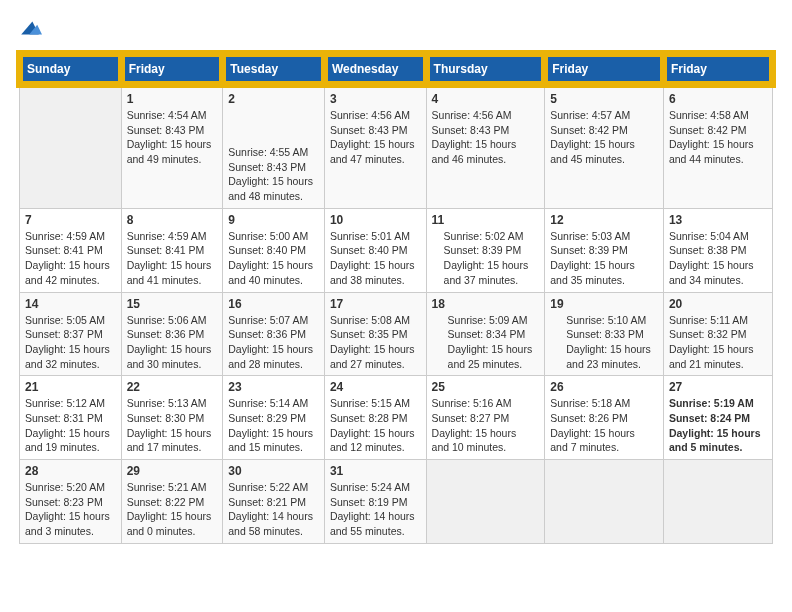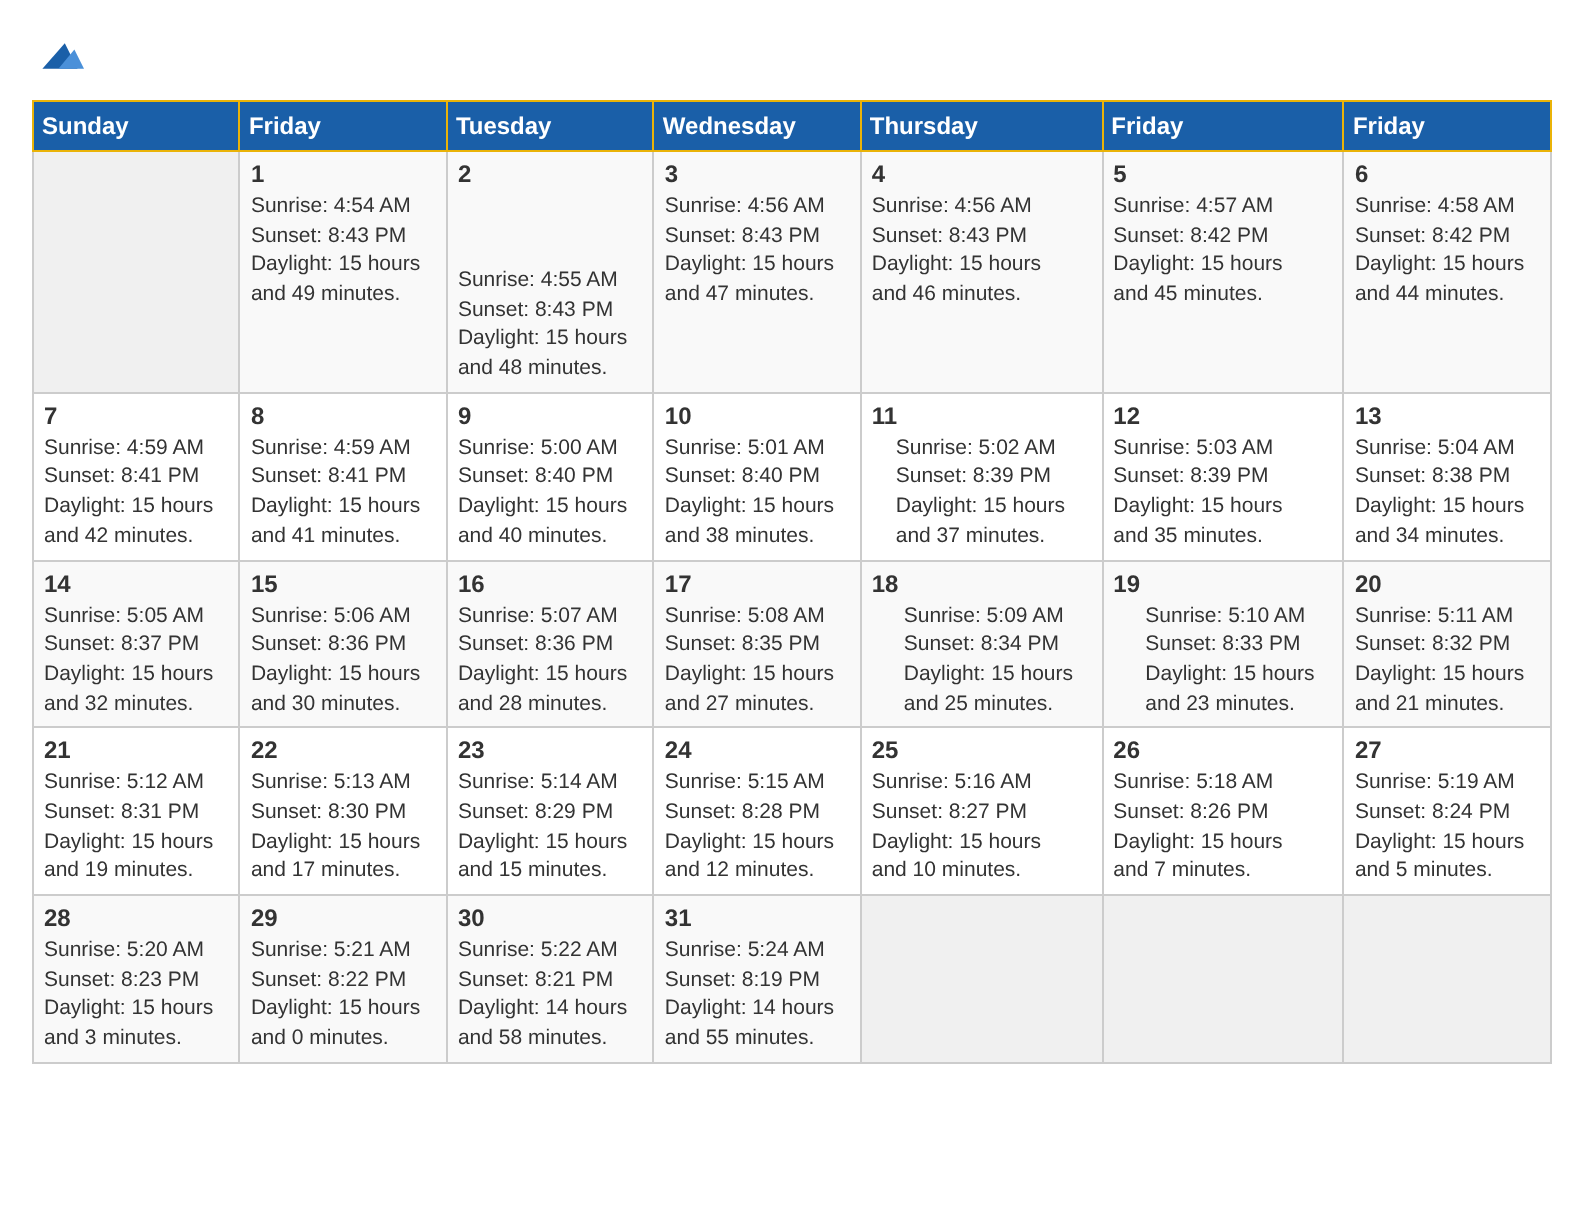--- a/index.html
+++ b/index.html
@@ -47,21 +47,21 @@
       border-collapse: collapse;
       font-size: 10.5px;
     }
     thead tr th {
       background-color: #1a5fa8;
       color: #fff;
       padding: 5px 4px;
       text-align: left;
       font-size: 12px;
       font-weight: bold;
-      border: 1px solid #eab308;
+      border: 7px solid #eab308;
     }
     tbody tr td {
       border: 1px solid #ccc;
       padding: 4px 5px;
       vertical-align: top;
       background: #fff;
       min-height: 70px;
       height: 74px;
     }
     tbody tr:nth-child(odd) td {
@@ -299,21 +299,21 @@
           </td>
           <td>
             <div class="day-num">26</div>
             <div class="day-info" style="white-space: pre-line;">Sunrise: 5:18 AM
 Sunset: 8:26 PM
 Daylight: 15 hours
 and 7 minutes.</div>
           </td>
           <td>
             <div class="day-num">27</div>
-            <div class="day-info" style="white-space: pre-line;">Sunrise: 5:19 AM
+            <div class="day-info" style="white-space: pre-line; font-weight: bold;">Sunrise: 5:19 AM
 Sunset: 8:24 PM
 Daylight: 15 hours
 and 5 minutes.</div>
           </td>
         </tr>
         <tr>
           <td>
             <div class="day-num">28</div>
             <div class="day-info" style="white-space: pre-line;">Sunrise: 5:20 AM
 Sunset: 8:23 PM

